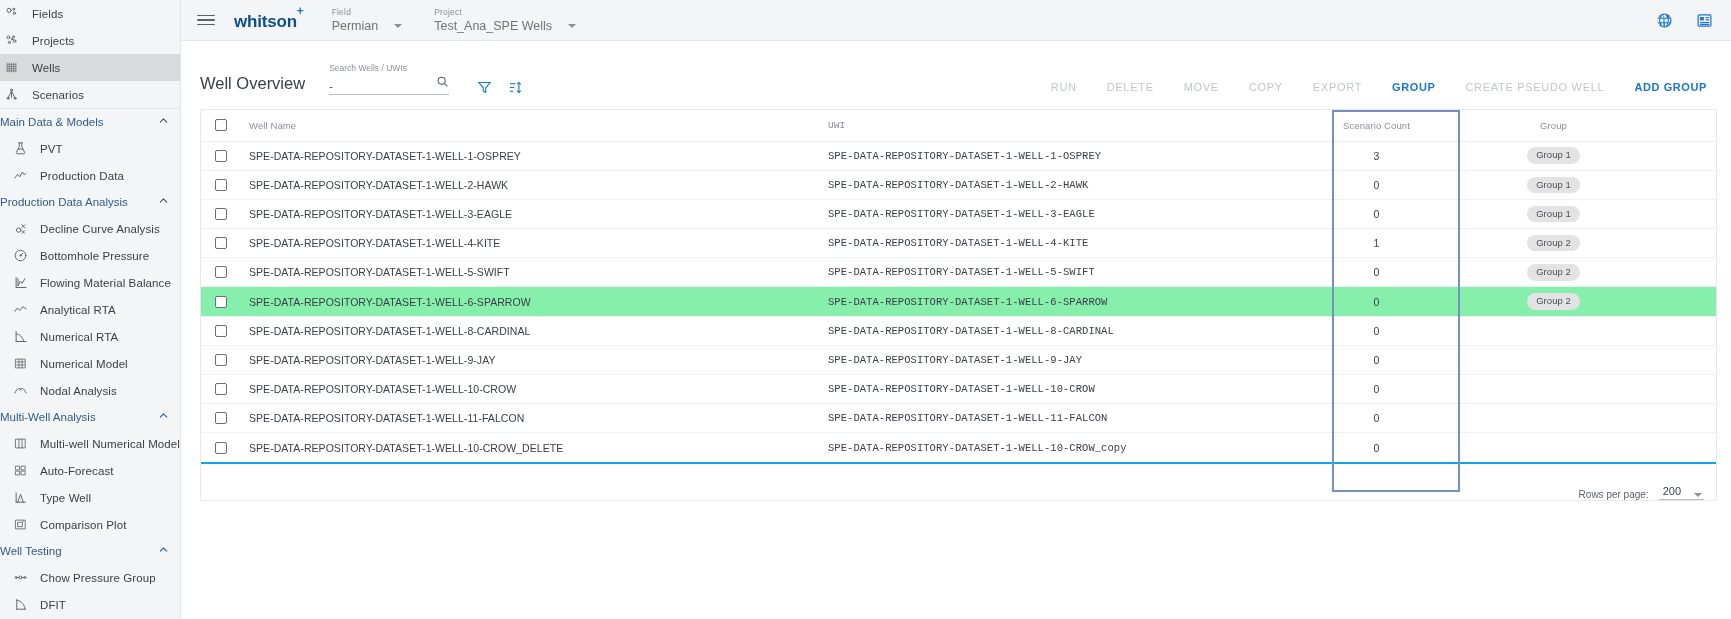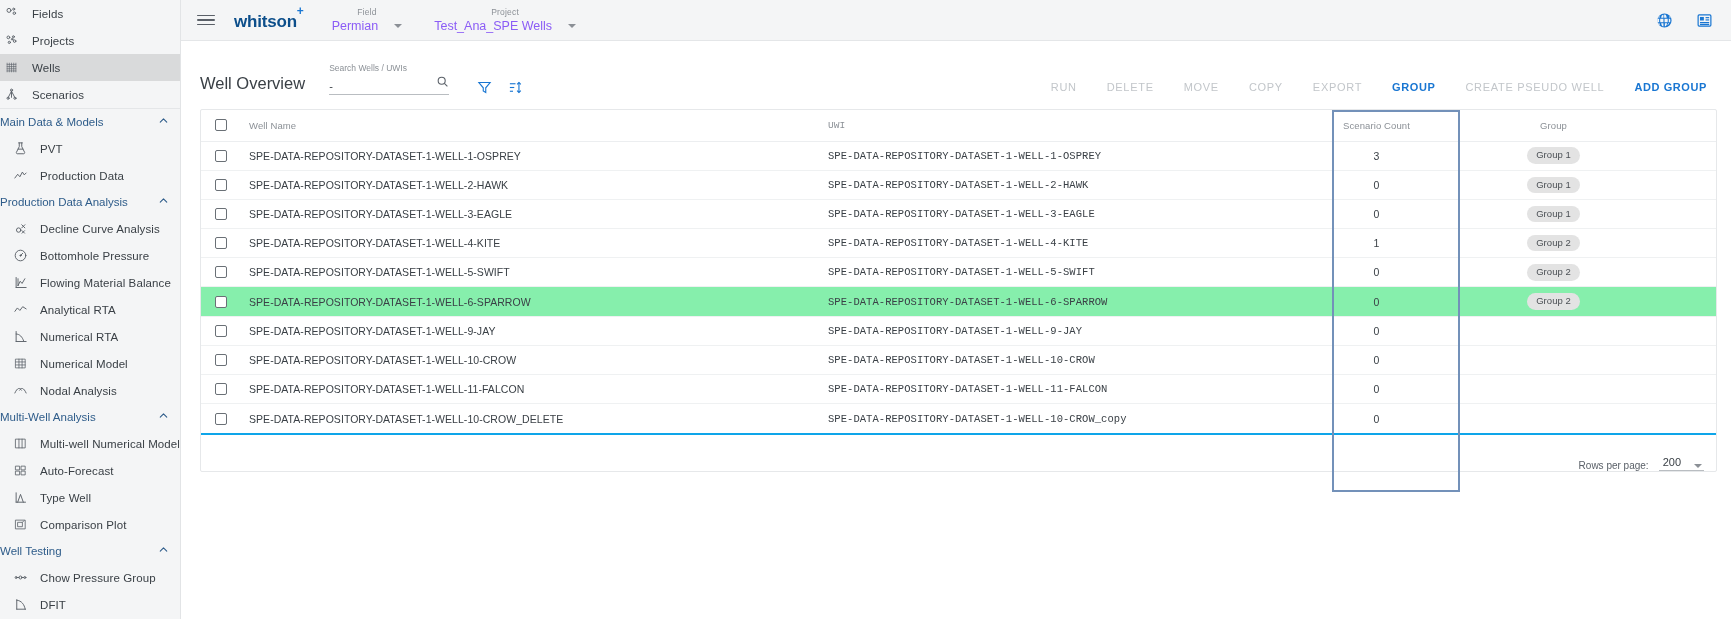--- a/index.html
+++ b/index.html
@@ -66,25 +66,25 @@
   }
   .hamburger { width: 18px; height: 14px; display: flex; flex-direction: column; justify-content: center; gap: 3px; cursor: pointer; }
   .hamburger span { display: block; height: 1.5px; background: #5a6068; border-radius: 1px; }
   .brand {
     margin-left: 19px; font-size: 17px; font-weight: bold;
     color: #0d4f8b; letter-spacing: -.2px; position: relative;
     font-family: "Liberation Sans", sans-serif;
   }
   .brand sup { font-size: 12px; color: #1976d2; position: relative; top: -5px; left: 0px; }
 
-  .sel-wrap { margin-left: 28px; display: flex; flex-direction: column; justify-content: center; cursor: pointer; text-align: center; }
+  .sel-wrap { margin-left: 28px; display: flex; flex-direction: column; justify-content: center; cursor: pointer; }
   .sel-wrap.proj { margin-left: 32px; }
   .sel-label { font-size: 8.5px; color: #8b9096; line-height: 11px; letter-spacing: .2px; }
   .sel-row { display: flex; align-items: center; gap: 16px; }
-  .sel-val { font-size: 12.5px; color: #8b5cf6; line-height: 16px; white-space: nowrap; }
+  .sel-val { font-size: 12.5px; color: #737373; line-height: 16px; white-space: nowrap; }
   .caret { width: 0; height: 0; border-left: 4px solid transparent; border-right: 4px solid transparent; border-top: 4px solid #8b9096; }
 
   .topbar-spacer { flex: 1; }
   .top-ico { width: 26px; height: 26px; margin-left: 14px; display: flex; align-items: center; justify-content: center; color: #1976d2; cursor: pointer; }
 
   
   .content { flex: 1; background: #fff; padding: 0; overflow: hidden; position: relative; }
 
   .header-row {
     display: flex; align-items: flex-end;
@@ -577,20 +577,29 @@
                 </td>
                 <td class="cell-name">SPE-DATA-REPOSITORY-DATASET-1-WELL-6-SPARROW</td>
                 <td class="cell-uwi">SPE-DATA-REPOSITORY-DATASET-1-WELL-6-SPARROW</td>
                 <td class="cell-scn">0</td>
                 <td class="cell-grp"><span class="badge">Group 2</span></td>
               </tr>
               <tr class="">
                 <td class="chk-cell">
                   <span class="chk"></span>
                 </td>
+                <td class="cell-name">SPE-DATA-REPOSITORY-DATASET-1-WELL-8-CARDINAL</td>
+                <td class="cell-uwi">SPE-DATA-REPOSITORY-DATASET-1-WELL-8-CARDINAL</td>
+                <td class="cell-scn">0</td>
+                <td class="cell-grp"></td>
+              </tr>
+              <tr class="">
+                <td class="chk-cell">
+                  <span class="chk"></span>
+                </td>
                 <td class="cell-name">SPE-DATA-REPOSITORY-DATASET-1-WELL-9-JAY</td>
                 <td class="cell-uwi">SPE-DATA-REPOSITORY-DATASET-1-WELL-9-JAY</td>
                 <td class="cell-scn">0</td>
                 <td class="cell-grp"></td>
               </tr>
               <tr class="">
                 <td class="chk-cell">
                   <span class="chk"></span>
                 </td>
                 <td class="cell-name">SPE-DATA-REPOSITORY-DATASET-1-WELL-10-CROW</td>

